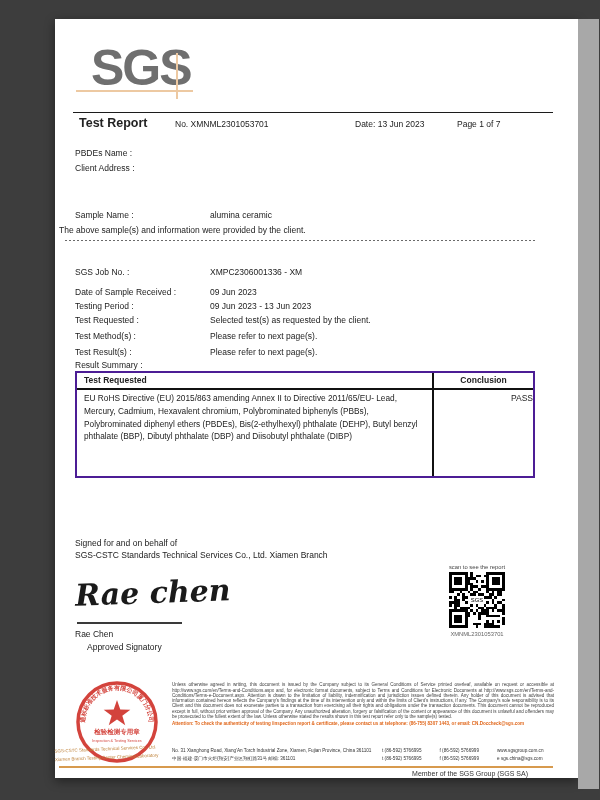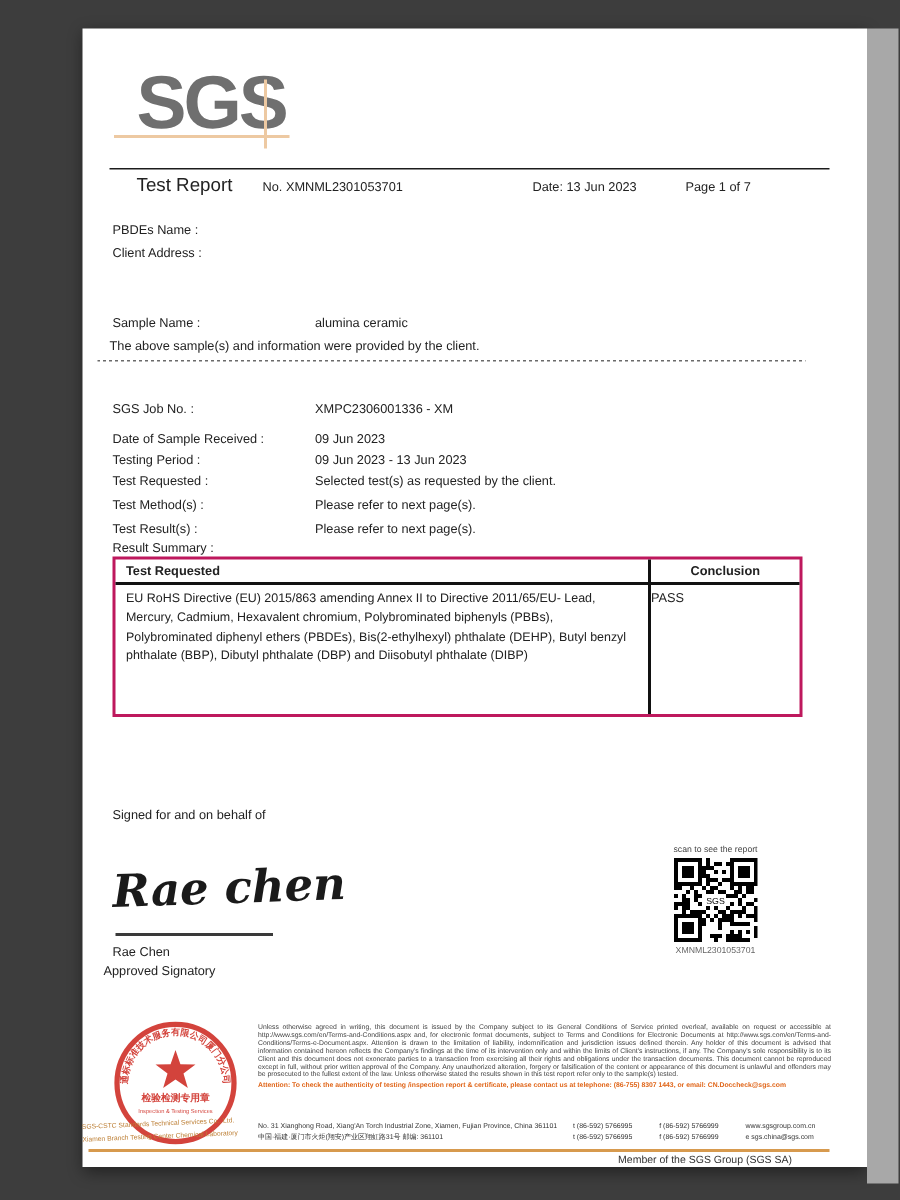--- a/index.html
+++ b/index.html
@@ -17,61 +17,61 @@
   }
   .page-edge{position:absolute;left:578px;top:19px;width:21px;height:770px;background:#a8a8a8}
 
   
   .logo-text{left:36px;top:26px;font-size:50px;line-height:46px;font-weight:bold;
     letter-spacing:-2px;color:var(--color-logo_gray,#6f6f6f)}
   .crop-h{left:21px;top:71px;width:117px;height:2px;background:var(--color-crop_mark_orange,#edc9a2)}
   .crop-v{left:121px;top:34px;width:2px;height:46px;background:var(--color-crop_mark_orange,#edc9a2)}
 
   .header-rule{left:18px;top:93px;width:480px;height:1px;background:#1c1c1c}
-  .h-title{left:36px;top:97px;font-size:12.5px;font-weight:normal}
+  .h-title{left:24px;top:97px;font-size:12.5px;font-weight:bold}
   .h-no{left:120px;top:100px;font-size:8.5px}
   .h-date{left:300px;top:100px;font-size:8.5px}
   .h-page{left:402px;top:100px;font-size:8.5px}
 
   .t85{font-size:8.5px;line-height:12px}
   .lblpos{left:20px}
   .client-name-label{top:128px}
   .client-name-value{left:88px;top:128px}
   .client-addr-label{top:143px}
   .client-addr-value{left:88px;top:143px;width:410px;line-height:14px}
 
   .sample-label{top:190px}
   .sample-value{left:155px;top:190px}
-  .sample-note{left:18px;top:205px}
+  .sample-note{left:4px;top:205px}
   .dash-divider{left:10px;top:221px;width:472px;height:1px;
     background:repeating-linear-gradient(90deg,#6a6a6a 0 2px,transparent 2px 4px)}
 
   .info-row{left:20px;width:470px;height:12px}
   .info-row .lbl{position:absolute;left:0;top:0}
   .info-row .val{position:absolute;left:135px;top:0}
 
   .rs-heading{left:20px;top:340px}
-  .rs-table{left:20px;top:352px;width:460px;border:2px solid #be185d}
+  .rs-table{left:20px;top:352px;width:460px;border:2px solid #4c1d95}
   .rs-row{display:flex}
   .rs-head{height:17px;border-bottom:2px solid #111}
   .rs-head .rs-c1{font-weight:bold;line-height:15px;padding-left:7px}
   .rs-head .rs-c2{font-weight:bold;line-height:15px;text-align:center}
   .rs-c1{width:357px;border-right:2px solid #111;font-size:8.5px}
   .rs-c2{flex:1;font-size:8.5px}
   .rs-body{height:86px}
   .rs-body .rs-c1{font-size:8.3px;line-height:12.8px;padding:2px 7px 0 7px}
-  .rs-body .rs-c2{text-align:left;padding-top:3px}
+  .rs-body .rs-c2{text-align:right;padding-top:3px}
 
   .signed1{left:20px;top:518px}
   .signed2{left:20px;top:530px}
   .sig-script{left:20px;top:556px;font-family:"DejaVu Serif",serif;font-style:italic;
     font-weight:bold;font-size:30px;color:#1a1a1a;transform:rotate(-2deg)}
   .sig-line{left:22px;top:603px;width:105px;height:2px;background:#3a3a3a}
   .sig-name{left:20px;top:609px}
-  .sig-title{left:14px;top:622px}
+  .sig-title{left:32px;top:622px}
 
   .qr-caption{left:380px;top:545px;width:84px;text-align:center;font-size:5.8px;color:#444}
   .qr-box{left:394px;top:553px;width:56px;height:56px}
   .qr-label{left:380px;top:612px;width:84px;text-align:center;font-size:5.8px;color:#666}
 
   .stamp{left:20px;top:661px;width:84px;height:84px;opacity:.92}
   .stamp-red{fill:var(--color-stamp_red,#d0342c)}
   .stamp-stroke{fill:none;stroke:var(--color-stamp_red,#d0342c)}
 
   .tiny{transform:scale(.5);transform-origin:0 0;width:200%}
@@ -146,20 +146,21 @@
       <div class="rs-c1">Test Requested</div>
       <div class="rs-c2">Conclusion</div>
     </div>
     <div class="rs-row rs-body">
       <div class="rs-c1">EU RoHS Directive (EU) 2015/863 amending Annex II to Directive 2011/65/EU- Lead, Mercury, Cadmium, Hexavalent chromium, Polybrominated biphenyls (PBBs), Polybrominated diphenyl ethers (PBDEs), Bis(2-ethylhexyl) phthalate (DEHP), Butyl benzyl phthalate (BBP), Dibutyl phthalate (DBP) and Diisobutyl phthalate (DIBP)</div>
       <div class="rs-c2">PASS</div>
     </div>
   </div>
 
   <div class="abs t85 signed1">Signed for and on behalf of</div>
+  <div class="abs t85 signed2">SGS-CSTC Standards Technical Services Co., Ltd. Xiamen Branch</div>
   <div class="abs sig-script">Rae chen</div>
   <div class="abs sig-line"></div>
   <div class="abs t85 sig-name">Rae Chen</div>
   <div class="abs t85 sig-title">Approved Signatory</div>
 
   <div class="abs qr-caption">scan to see the report</div>
   <div class="abs qr-box">
     <div style="width:100%;height:100%"><svg viewBox="0 0 21 21" width="100%" height="100%" shape-rendering="crispEdges" fill="#000">
           <rect x="8" y="0" width="1" height="1"></rect>
           <rect x="8" y="1" width="1" height="1"></rect>

